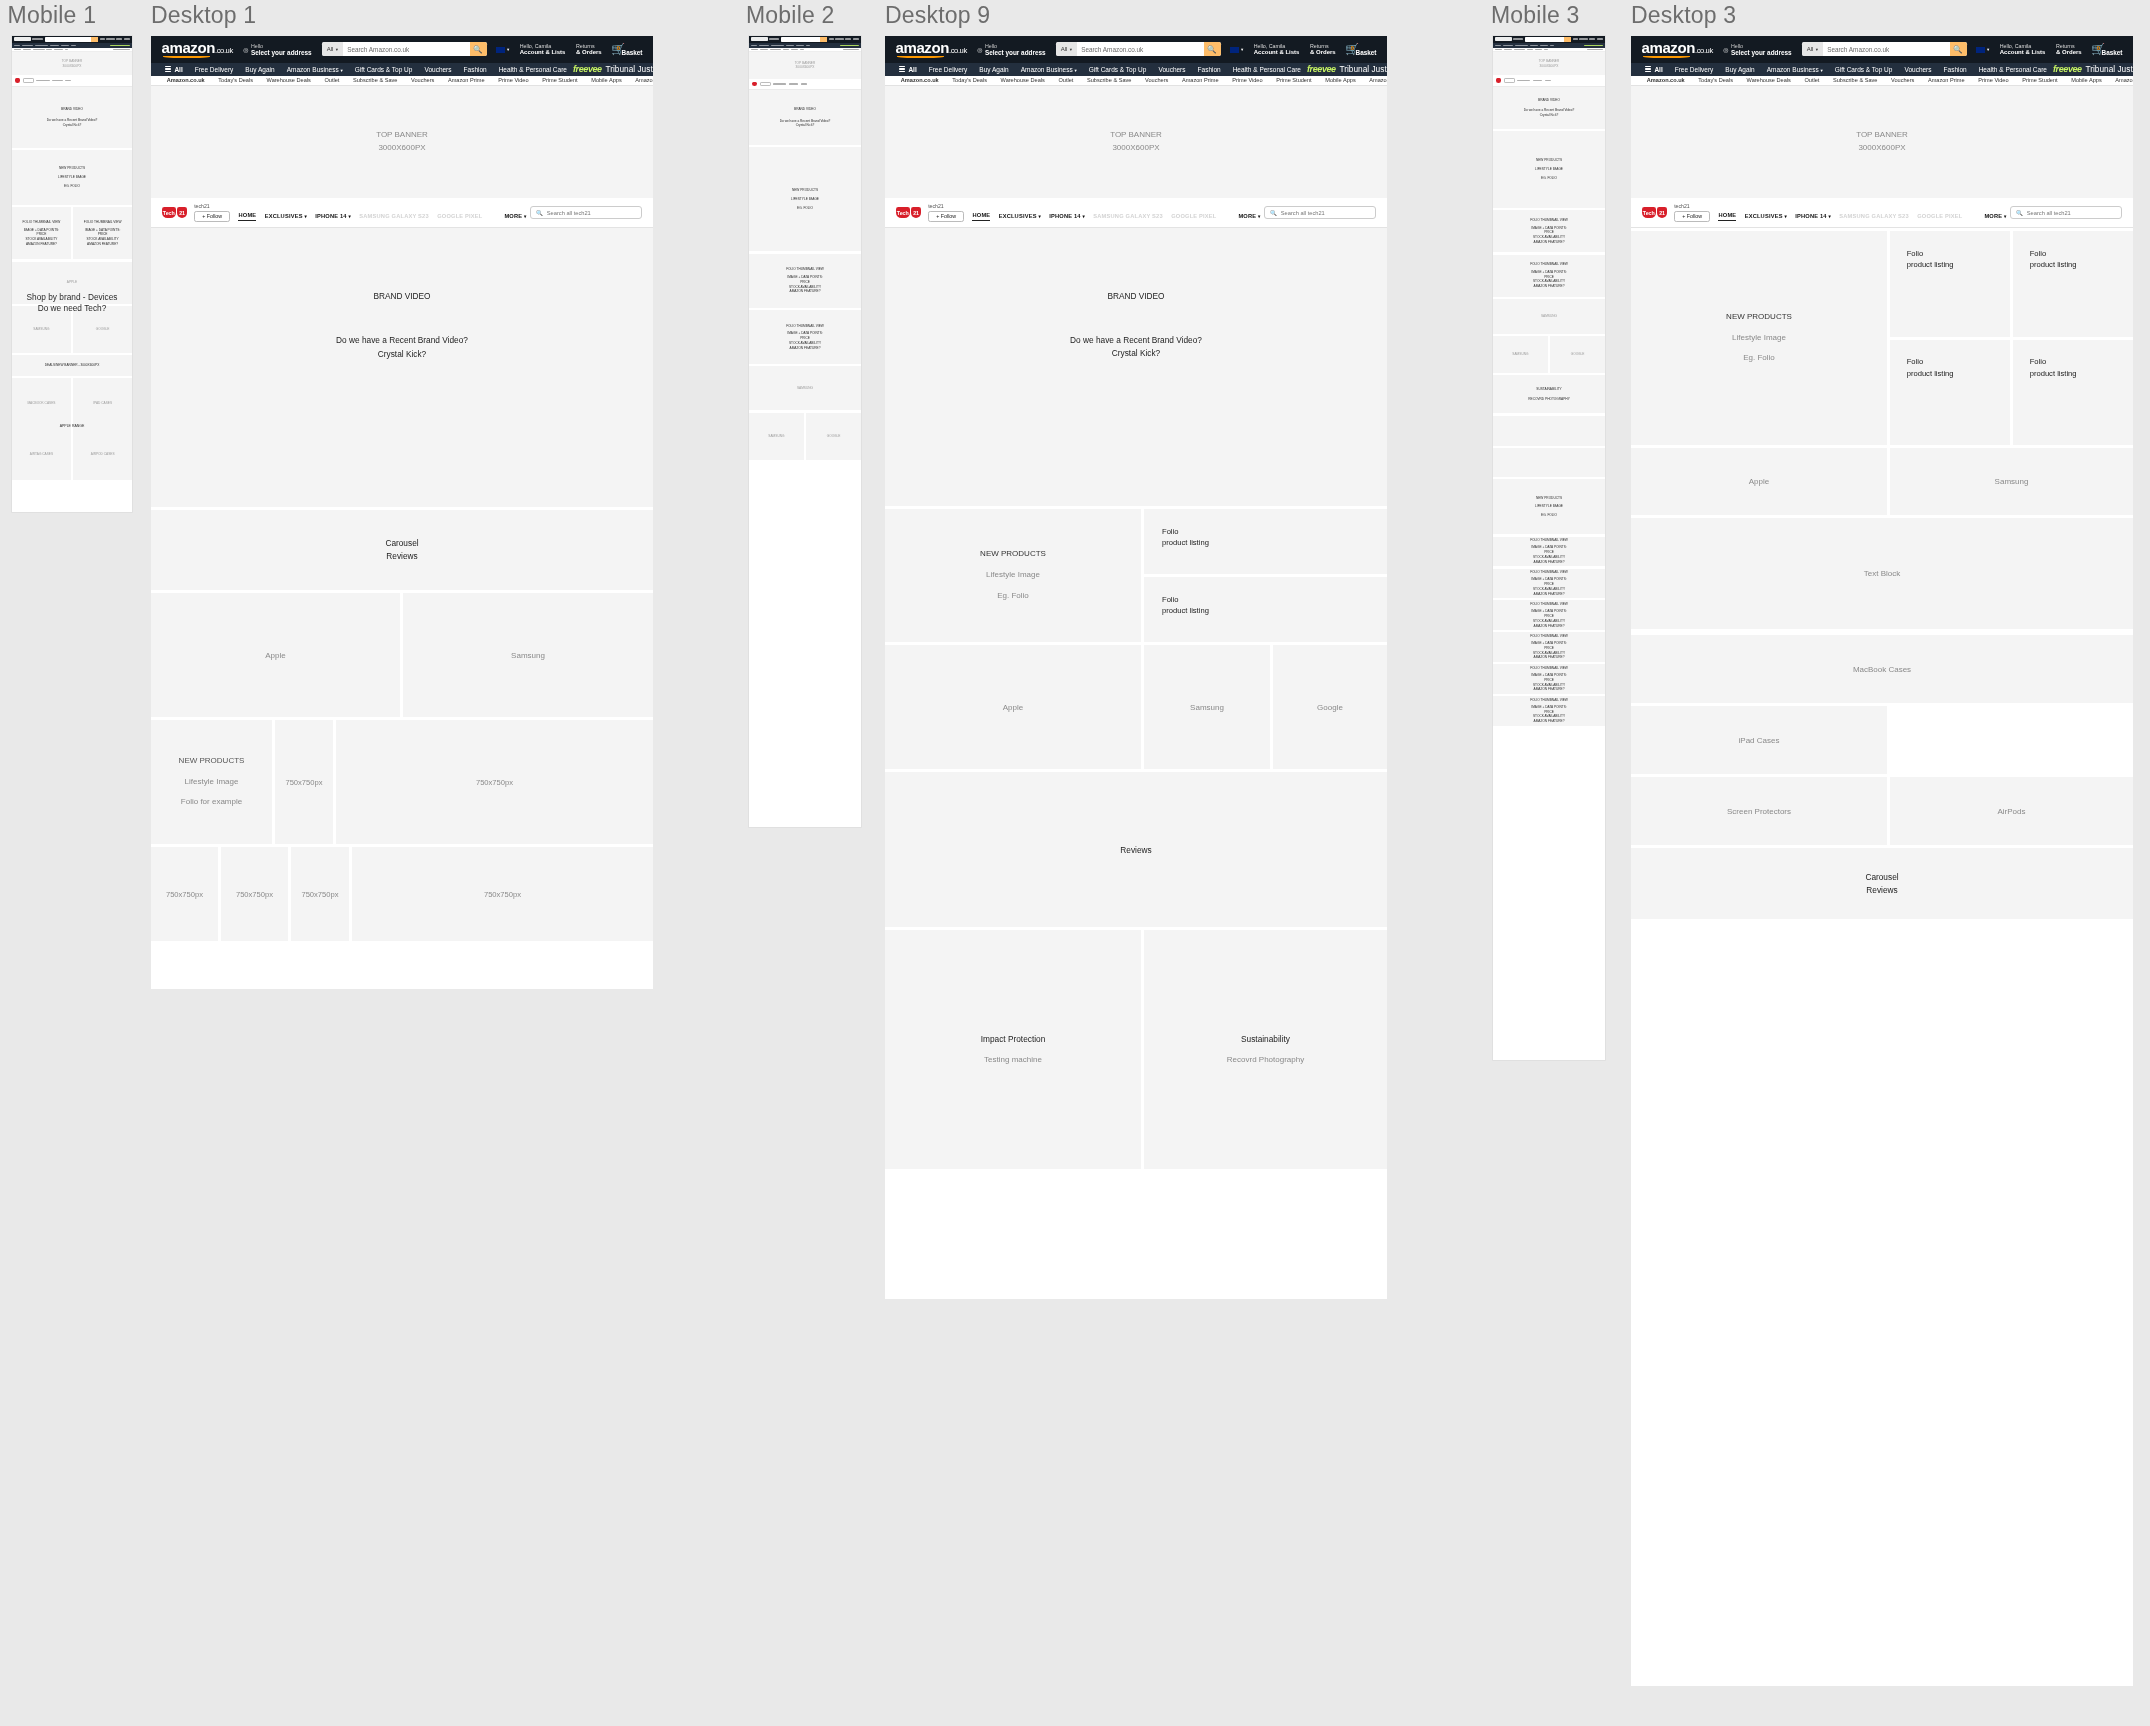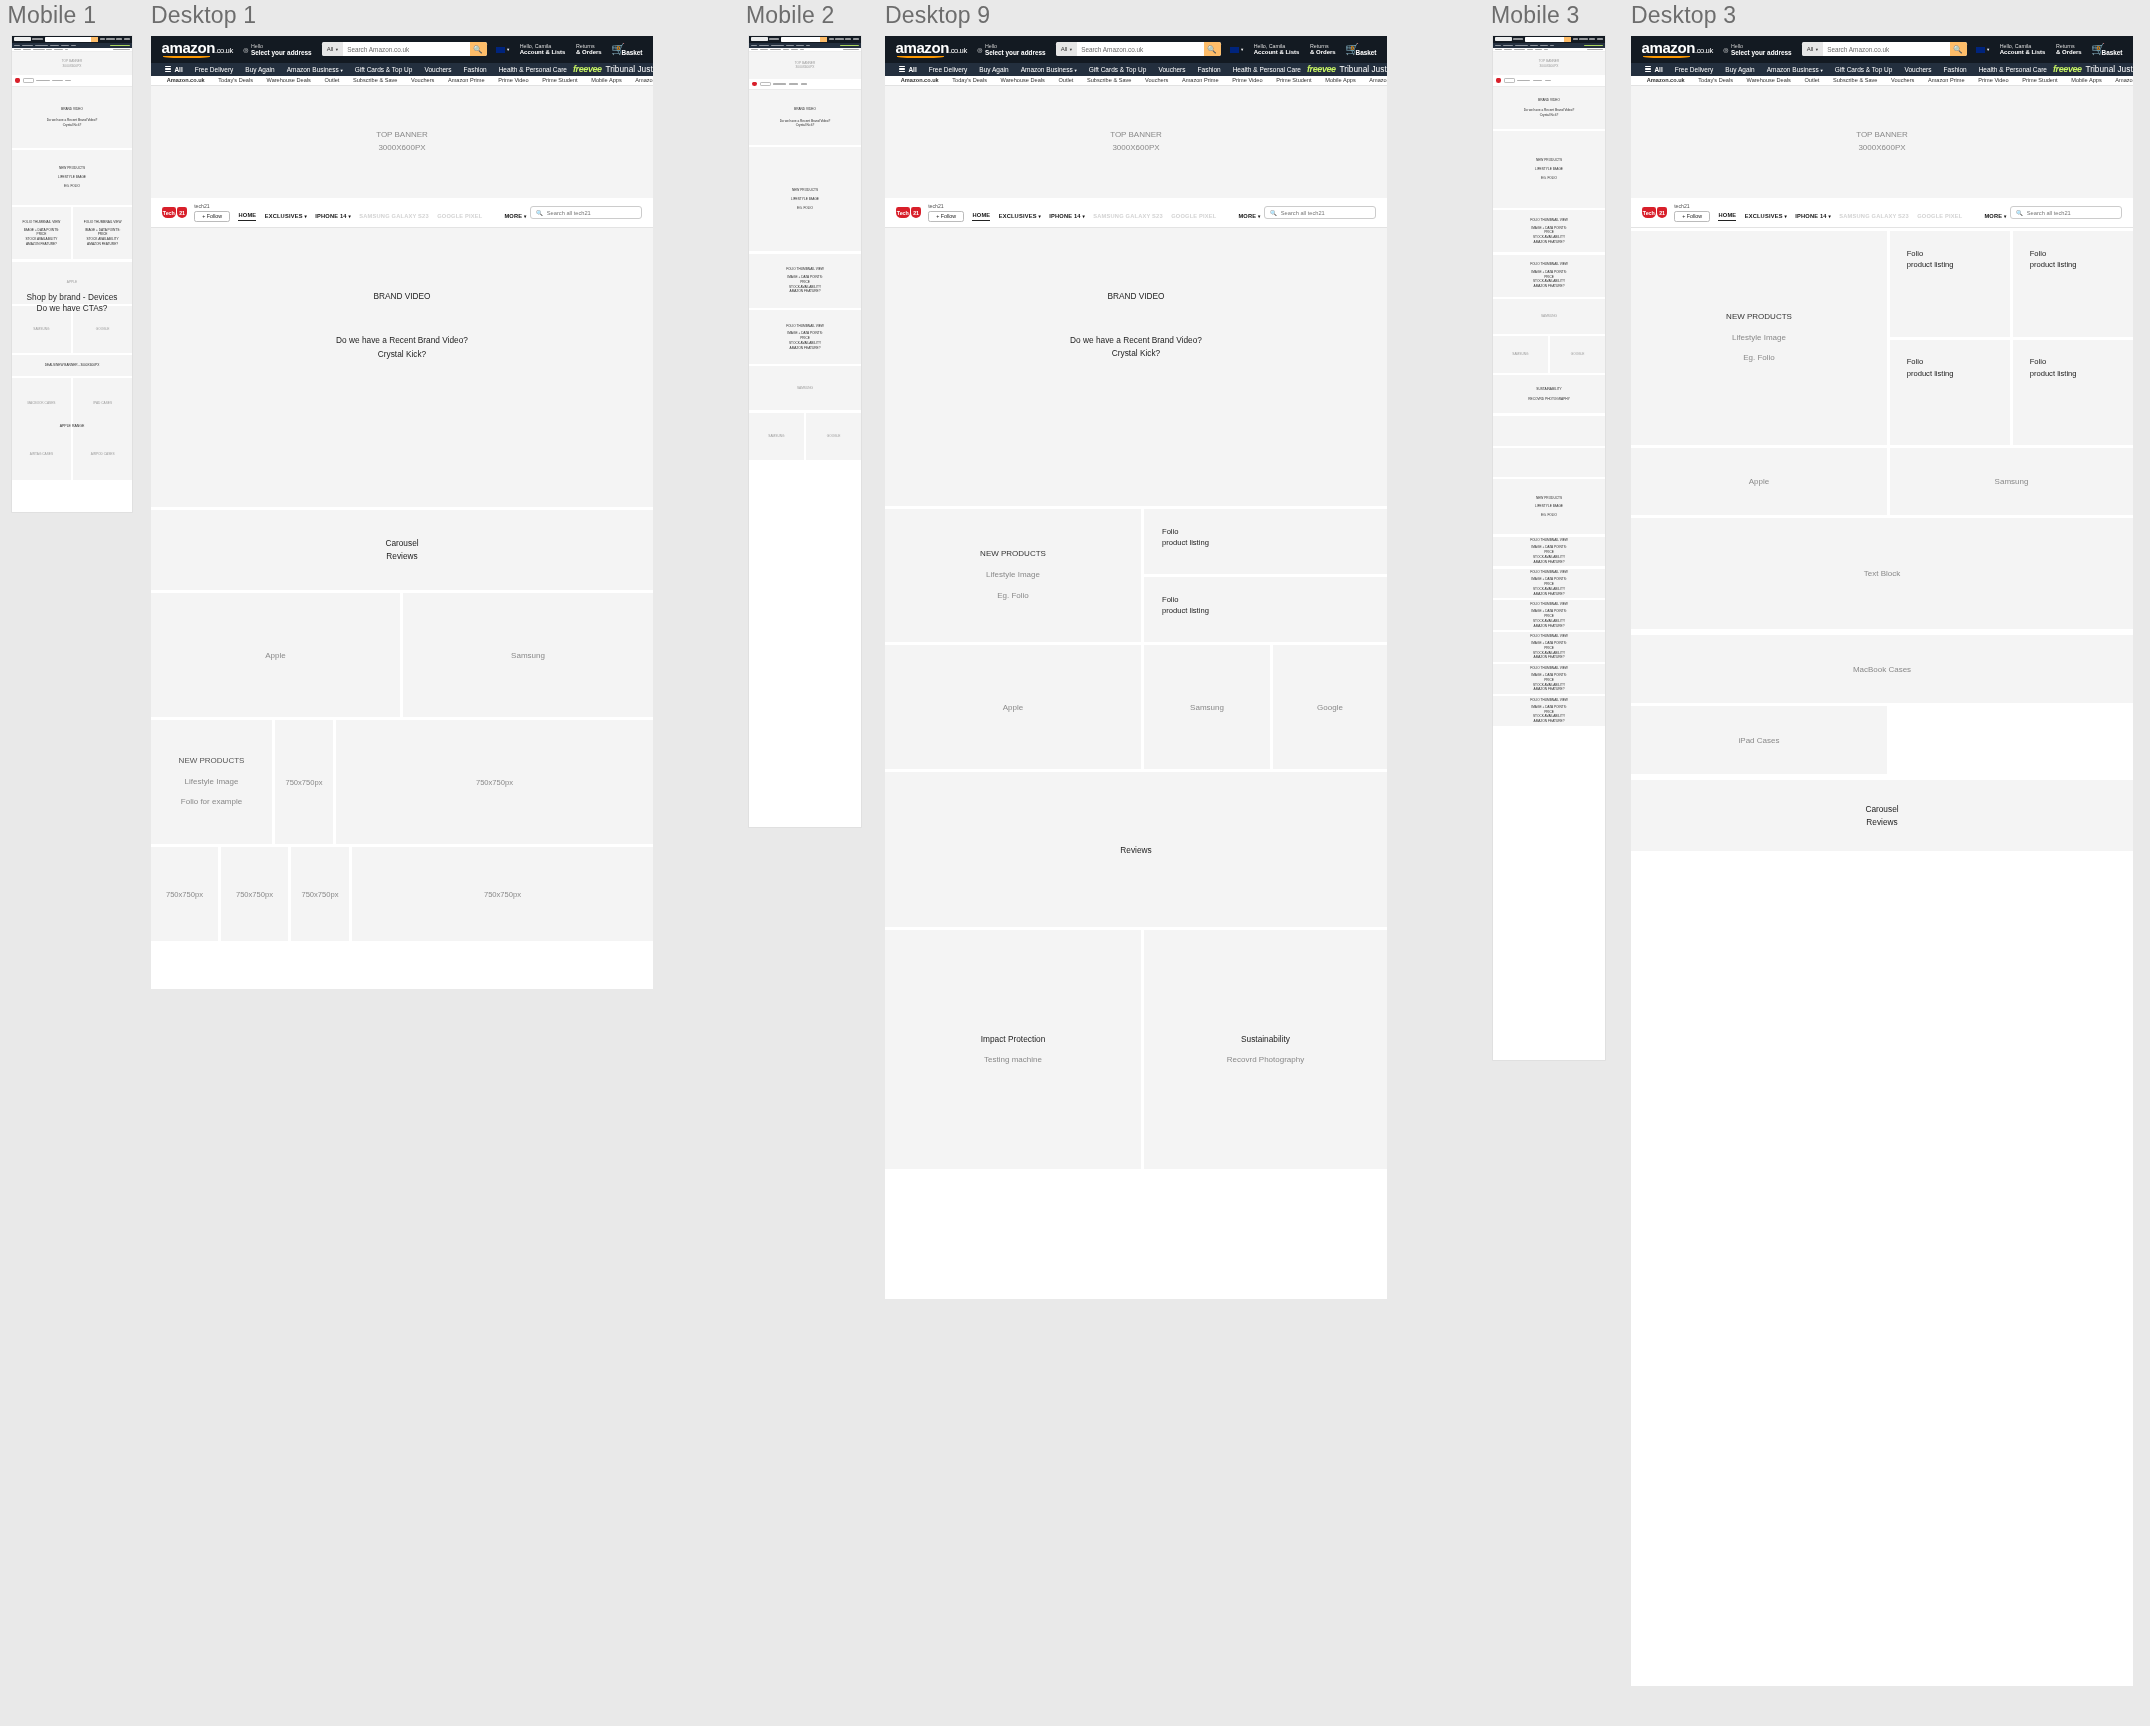--- a/index.html
+++ b/index.html
@@ -237,21 +237,21 @@
       <div class="row" style="height:47px; gap:2.3px;">
         <div class="mblk" style="flex:1">
           <div>SAMSUNG</div>
         </div>
         <div class="mblk" style="flex:1">
           <div>GOOGLE</div>
         </div>
       </div>
       <div style="position:absolute; left:0; right:0; top:-13.6px; text-align:center; font-size:8.3px; color:#2b2b2b; line-height:1.25;">
         <div>Shop by brand - Devices</div>
-        <div>Do we have CTAs?</div>
+        <div>Do we need Tech?</div>
       </div>
     </div>
     <div class="gap" style="height:2.3px"></div>
     <div class="mblk strong" style="height:20.5px;">
       <div>DEALS/NEW BANNER - 3000X600PX</div>
     </div>
     <div class="gap" style="height:2.3px"></div>
     <div class="row" style="height:51px; gap:2.3px;">
       <div class="mblk" style="flex:1">
         <div>MACBOOK CASES</div>
@@ -1040,20 +1040,28 @@
           <div>MacBook Cases</div>
         </div>
     </div>
     <div class="gap" style="height:3px"></div>
     <div class="row" style="height:68px; gap:3px;">
       <div class="blk" style="width:256px; font-size:8px;">
           <div>iPad Cases</div>
         </div>
     </div>
     <div class="gap" style="height:3px"></div>
+    <div class="row" style="height:68px; gap:3px;">
+      <div class="blk" style="width:256px; font-size:8px;">
+          <div>Screen Protectors</div>
+        </div>
+      <div class="blk" style="flex:1; font-size:8px;">
+          <div>AirPods</div>
+        </div>
+    </div>
     <div class="gap" style="height:3px"></div>
 
     <div class="blk" style="height:71px; font-size:8.3px; color:#222; line-height:1.55;">
       <div>Carousel</div>
       <div>Reviews</div>
     </div>
   </div>
 
 </div>
 

